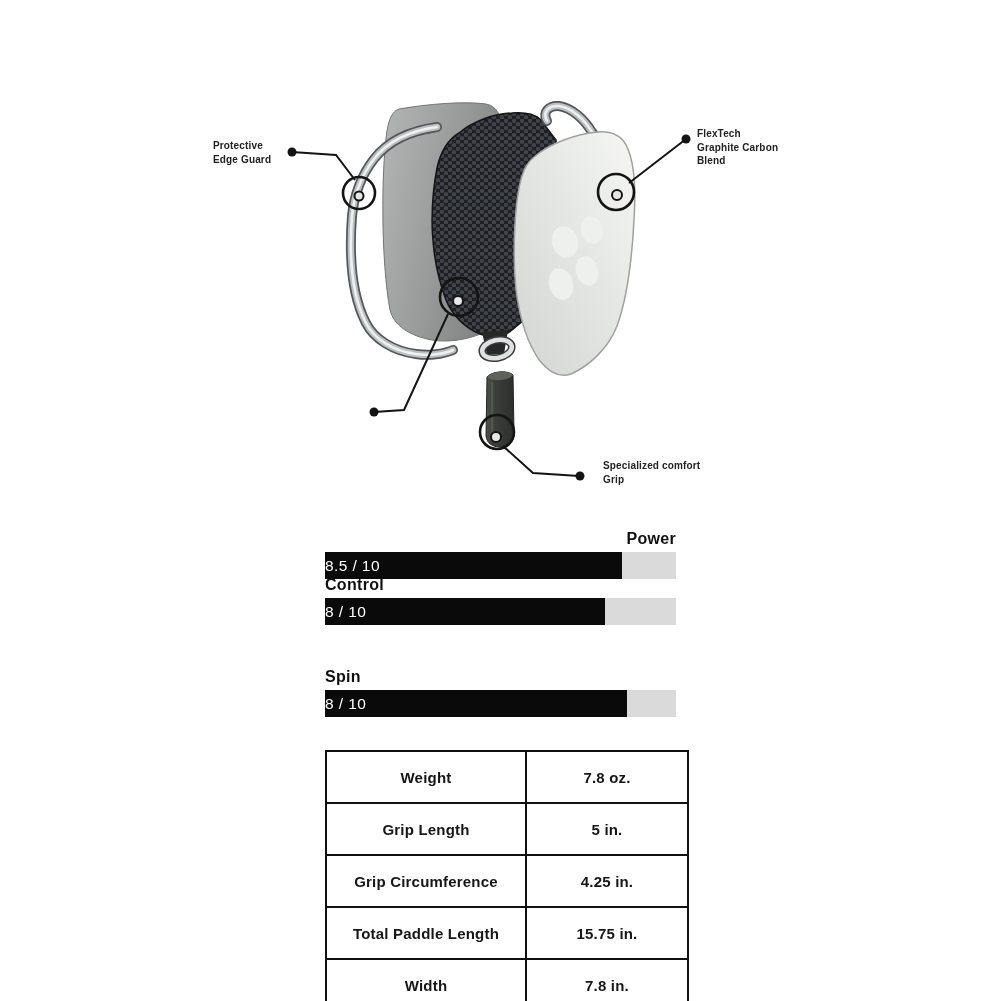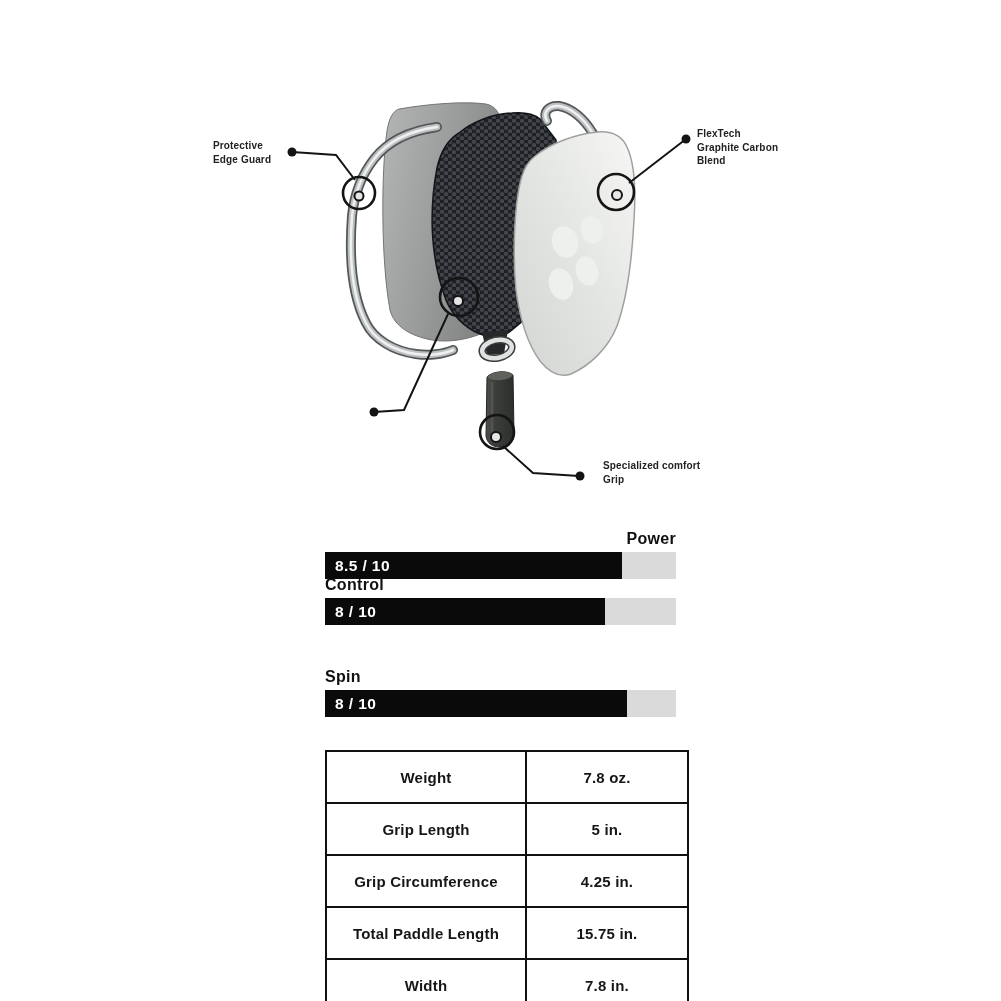--- a/index.html
+++ b/index.html
@@ -12,21 +12,21 @@
   .diagram { position:absolute; left:0; top:0; width:1001px; height:520px; }
   .diagram svg { position:absolute; left:0; top:0; }
   .callout { position:absolute; font-size:10px; line-height:13.5px;
              font-weight:700; letter-spacing:.15px; color:#222; white-space:nowrap; }
 
   
   .rating { position:absolute; left:325px; width:351px; }
   .rating-label { font-size:16px; font-weight:700; letter-spacing:.3px; color:#101010; height:20px; }
   .rating-track { margin-top:2px; width:351px; height:27px; background:#dadada; }
   .rating-fill { height:27px; background:#0a0a0a; display:flex; align-items:center; width:0; }
-  .rating-value { color:#ffffff; font-size:15.5px; font-weight:700; letter-spacing:.4px; padding-left:10px; white-space:nowrap; }
+  .rating-value { color:#ffffff; font-size:15.5px; font-weight:400; letter-spacing:.4px; padding-left:0; white-space:nowrap; }
 
   
   .specs { position:absolute; left:325px; top:750px; }
   .specs table { border-collapse:collapse; table-layout:fixed; }
   .specs td { border:2px solid #111; height:52px; text-align:center; vertical-align:middle;
               font-size:15px; font-weight:700; letter-spacing:.2px; color:#161616; }
   .specs td.c1 { width:200px; }
   .specs td.c2 { width:162px; }
 </style>
 </head>

